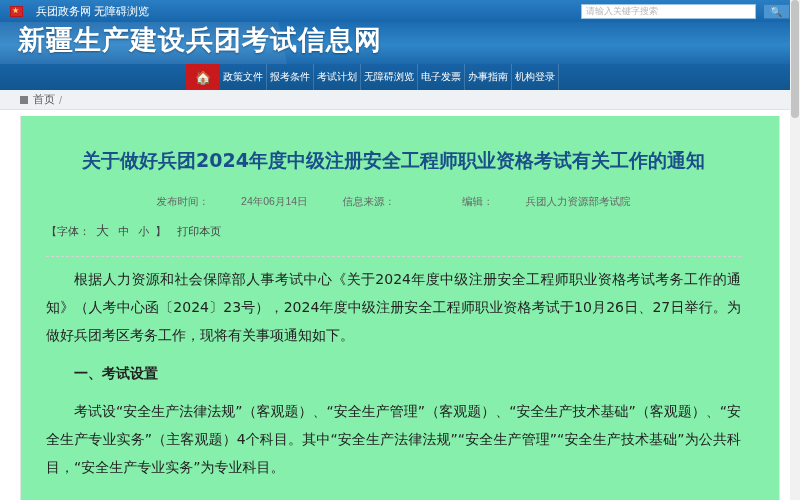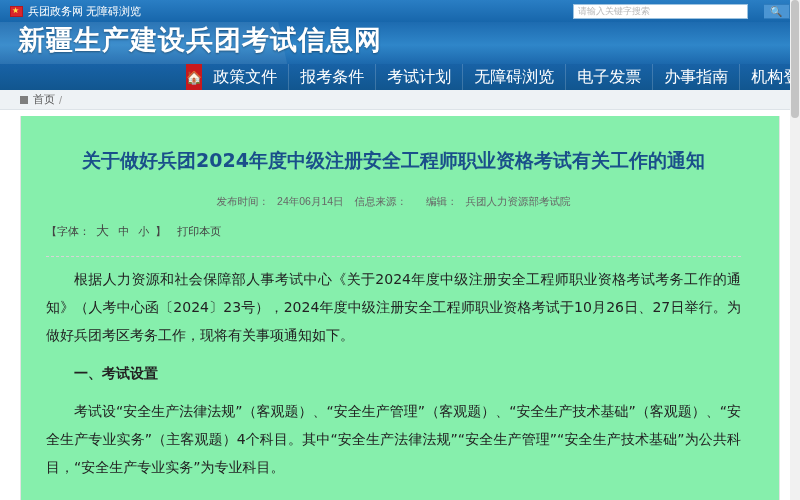--- a/index.html
+++ b/index.html
@@ -21,20 +21,21 @@
   
   .topbar {
     height: 22px;
     background: #1f6fb5;
     background: linear-gradient(#2a7ec4, #1766ab);
     display: flex;
     align-items: center;
     padding: 0 10px;
     color: #ffffff;
     font-size: 11px;
+    gap: 8px;
   }
   .topbar .flag {
     width: 13px; height: 11px;
     margin-right: 5px;
     background: #d9262c;
     position: relative;
     border: 1px solid #b5191f;
     flex: none;
   }
   .topbar .flag:after {
@@ -50,21 +51,21 @@
   .searchbox {
     width: 175px;
     height: 15px;
     background: #ffffff;
     border: 1px solid #9dc3e0;
     display: flex;
     align-items: flex-end;
     font-size: 9px;
     color: #b9b9b9;
     padding: 0 4px;
-    margin-right: 16px;
+    margin-right: 0;
   }
   .search-btn {
     width: 26px; height: 15px;
     background: #4b95d3;
     border: 1px solid #2f7cbd;
     border-left: none;
     display: flex;
     align-items: center;
     justify-content: center;
     color: #ffffff;
@@ -109,25 +110,25 @@
   .nav-home {
     width: 34px;
     background: #c8191d;
     display: flex;
     align-items: center;
     justify-content: center;
     color: #ffffff;
     font-size: 13px;
   }
   .nav-item {
-    padding: 0 11px;
-    display: flex;
-    align-items: center;
-    color: #ffffff;
-    font-size: 16px;
+    padding: 0 3px;
+    display: flex;
+    align-items: center;
+    color: #ffffff;
+    font-size: 10px;
     border-right: 1px solid rgba(255,255,255,0.18);
     white-space: nowrap;
   }
   .nav-item:first-of-type { border-left: 1px solid rgba(255,255,255,0.18); }
 
   
   .crumb {
     height: 20px;
     background: #eef2f5;
     border-bottom: 1px solid #dde3e8;
@@ -165,21 +166,21 @@
     line-height: 1.5;
     font-family: "DejaVu Sans", "Liberation Sans", sans-serif;
     margin: 12px 0 0 0;
   }
   .meta {
     text-align: center;
     font-size: 10.5px;
     color: #666666;
     margin-top: 20px;
   }
-  .meta span { margin: 0 4px; }
+  .meta span { margin: 0 16px; }
   .fontbar {
     text-align: left;
     font-size: 11px;
     color: #444444;
     margin-top: 13px;
   }
   .fontbar .fb-inner { display: inline-block; }
   .fontbar .fs { margin: 0 3px; cursor: pointer; }
   .fontbar .fs.big { font-size: 13px; }
   .fontbar .print { margin-left: 8px; }

